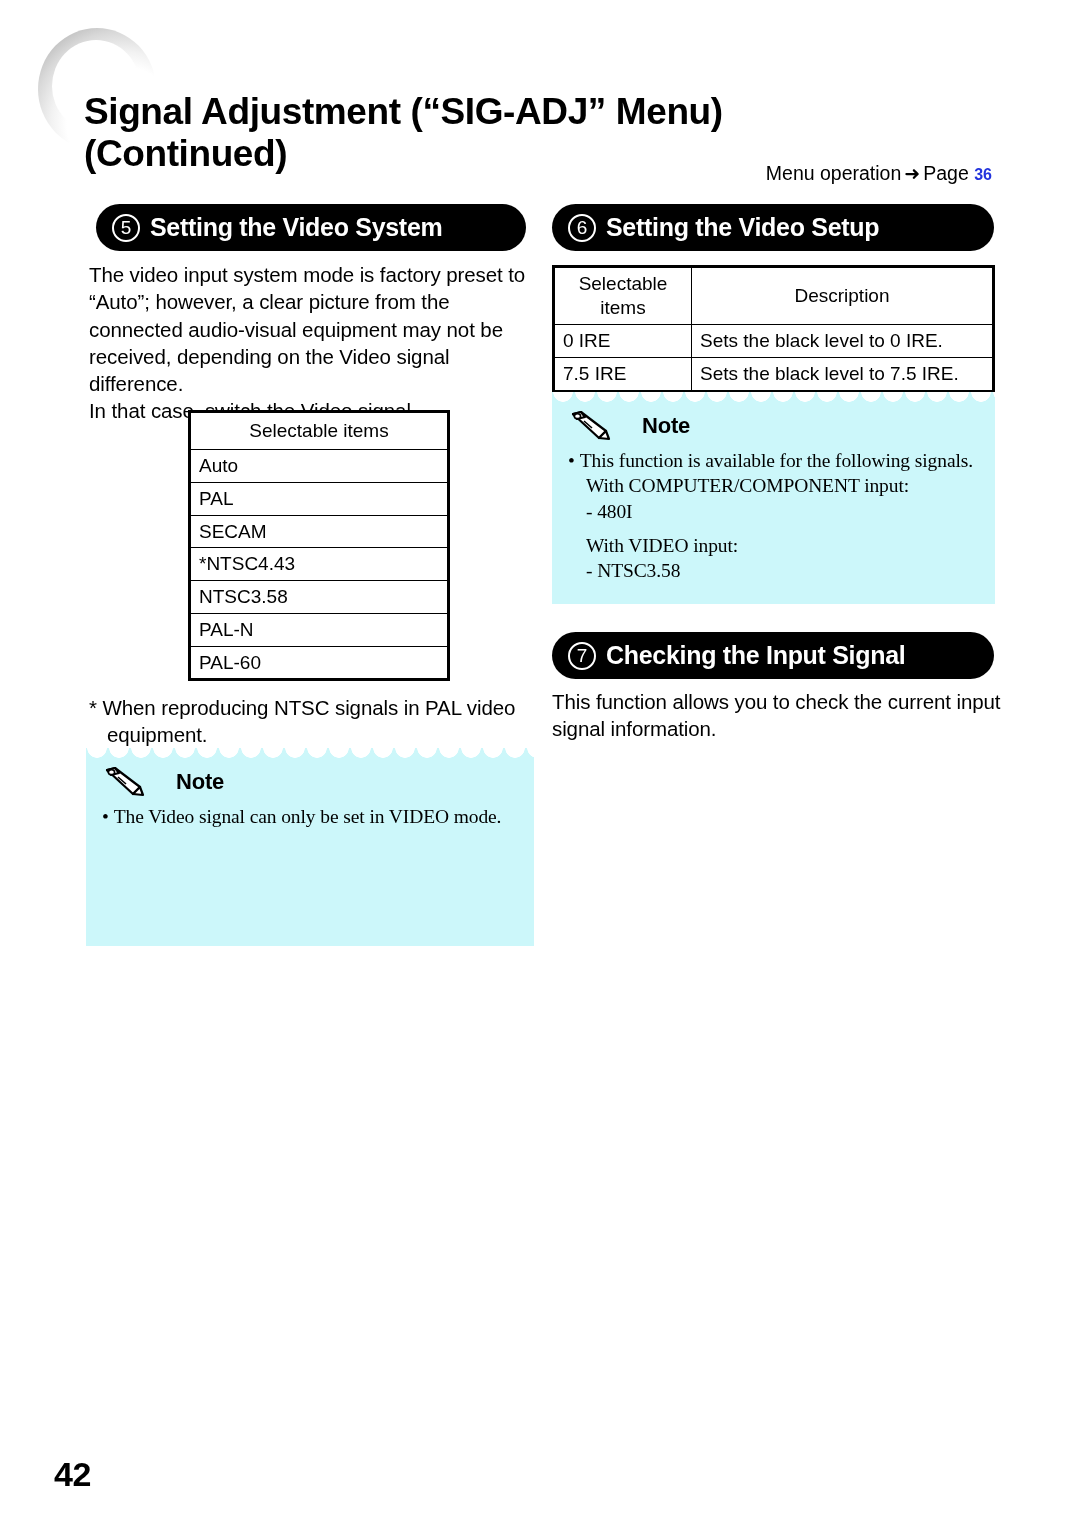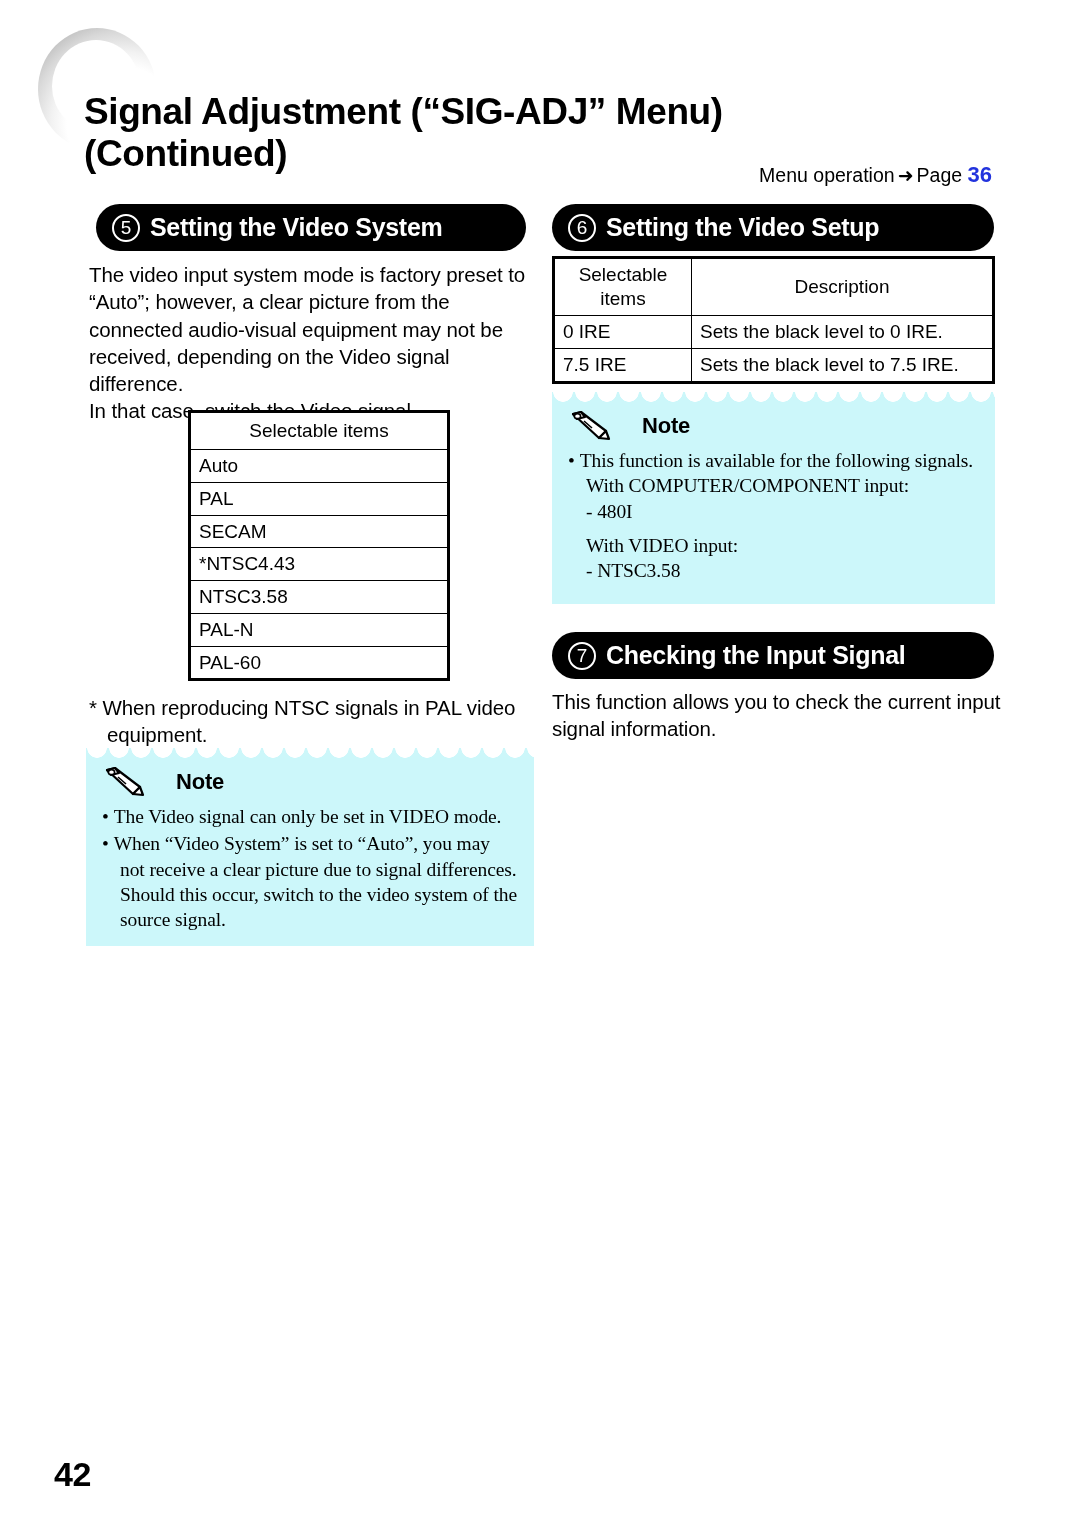--- a/index.html
+++ b/index.html
@@ -60,21 +60,21 @@
     right: 88px;
     top: 162px;
     font-size: 19.5px;
     white-space: nowrap;
     z-index: 2;
   }
   .menu-op .arrow { font-size: 19px; padding: 0 3px; }
   .menu-op .pagenum {
     color: #2233dd;
     font-weight: bold;
-    font-size: 22px;
+    font-size: 16px;
   }
 
   
   .pill {
     position: absolute;
     background: #000000;
     color: #ffffff;
     border-radius: 26px;
     height: 47px;
     display: flex;
@@ -134,21 +134,21 @@
     padding: 4px 8px;
     line-height: 1.25;
   }
   .doc-table th { text-align: center; }
   .doc-table td { text-align: left; }
 
   #video-system-table { left: 188px; top: 410px; width: 262px; }
   #video-system-table th { height: 28px; }
   #video-system-table td { height: 22px; }
 
-  #video-setup-table { left: 552px; top: 256px; width: 443px; }
+  #video-setup-table { left: 552px; top: 265px; width: 443px; }
   #video-setup-table th.sel-col { width: 120px; }
   #video-setup-table td.sel-col { width: 120px; }
   #video-setup-table th { height: 42px; }
   #video-setup-table td { height: 24px; }
 
   
   .note-box {
     position: absolute;
     background: #ccf7fa;
     box-sizing: border-box;
@@ -288,21 +288,20 @@
         <path d="M31 28 L38 21 L41 29 Z"></path>
         <path d="M5 4 L13 2 L17 7 L9 9 Z"></path>
       </g>
       <ellipse cx="9.5" cy="6.2" rx="3.1" ry="2.4" fill="#ffffff" stroke="#000000" stroke-width="1.6"></ellipse>
       <path d="M16 11 L24 18" stroke="#000000" stroke-width="1.5" fill="none"></path>
     </svg>
     <span class="note-label">Note</span>
   </div>
   <ul class="note-list">
     <li><span class="bullet">•</span><span>The Video signal can only be set in VIDEO mode.</span></li>
-    <li><span class="bullet">•</span><span>When “Video System” is set to “Auto”, you may not receive a clear picture due to signal differences. Should this occur, switch to the video system of the source signal.</span></li>
   </ul>
 </div>
 
 <table class="doc-table" id="video-setup-table">
   <thead>
     <tr>
       <th class="sel-col">
         <span>Selectable</span><br>
         <span>items</span>
       </th>

